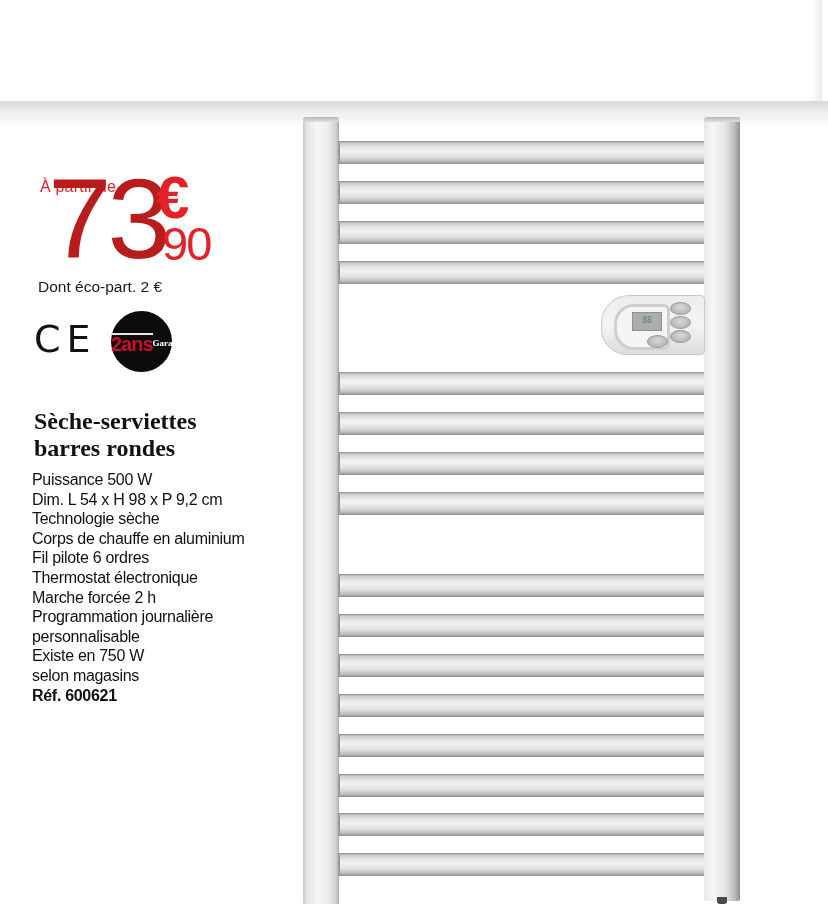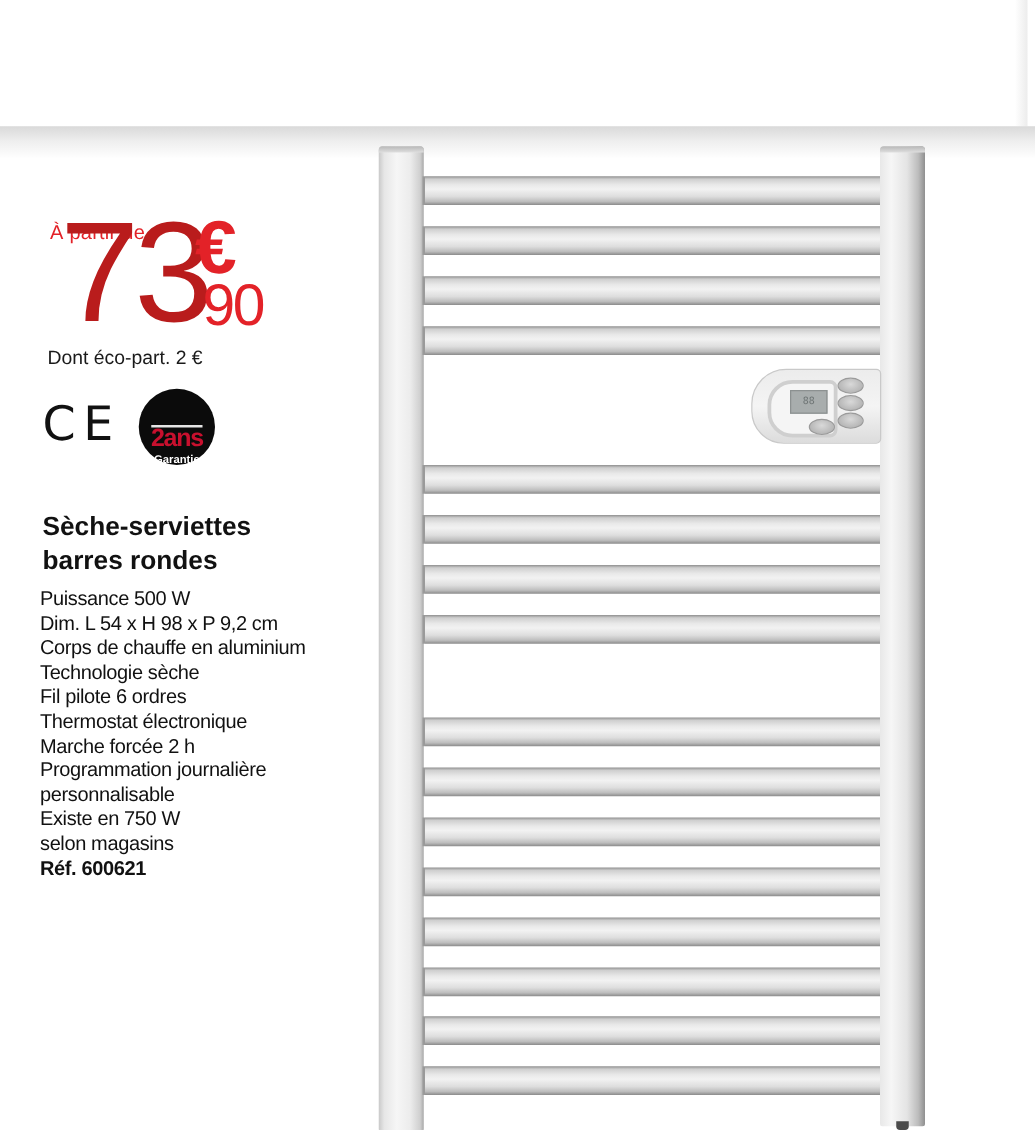--- a/index.html
+++ b/index.html
@@ -49,35 +49,35 @@
     font-size:15.5px; color:#1a1a1a;text-align:right;
   }
   .ce-mark {
     position:absolute; left:34px; top:319px;
     font-family:"DejaVu Sans", sans-serif; font-size:38px; line-height:40px;
     color:#111; letter-spacing:6px; font-weight:normal;
   }
   .warranty-badge {
     position:absolute; left:111px; top:311px; width:61px; height:61px;
     border-radius:50%; background:#0b0b0b;
-    display:flex; flex-direction:column; align-items:center; justify-content:flex-end;
+    display:flex; flex-direction:row; align-items:center; justify-content:flex-start;
   }
   .warranty-years {
     font-family:"Liberation Sans", sans-serif; font-weight:bold;
     font-size:20px; line-height:18px; color:#c8102e; letter-spacing:-1px;
     border-top:2px solid #e5e5e5; padding-top:0px; margin-top:2px;
   }
   .warranty-label {
-    font-family:Liberation Sans, sans-serif; font-weight:bold;
+    font-family:Liberation Serif, serif; font-weight:bold;
     font-size:9px; color:#ffffff; margin-top:2px;
   }
   .product-title {
     position:absolute; left:34px; top:408px; width:260px;
-    font-family:Liberation Sans, sans-serif; font-weight:bold;
-    font-size:21px; line-height:27px; color:#111;
+    font-family:Liberation Serif, serif; font-weight:bold;
+    font-size:24px; line-height:27px; color:#111;
   }
   .specs {
     position:absolute; left:32px; top:470px; width:270px;
     font-family:"Liberation Sans", sans-serif;
     font-size:16px; line-height:19.6px; color:#111; letter-spacing:-0.3px;
   }
   .spec-line { white-space:nowrap; }
   .ref {
     font-weight:bold;
   }
@@ -149,22 +149,22 @@
 </div>
 
 <div class="product-title">
   <div>Sèche-serviettes</div>
   <div>barres rondes</div>
 </div>
 
 <div class="specs">
   <div class="spec-line">Puissance 500 W</div>
   <div class="spec-line">Dim. L 54 x H 98 x P 9,2 cm</div>
+  <div class="spec-line">Technologie sèche</div>
   <div class="spec-line">Corps de chauffe en aluminium</div>
-  <div class="spec-line">Technologie sèche</div>
   <div class="spec-line">Fil pilote 6 ordres</div>
   <div class="spec-line">Thermostat électronique</div>
   <div class="spec-line">Marche forcée 2 h</div>
   <div class="spec-line">Programmation journalière</div>
   <div class="spec-line">personnalisable</div>
   <div class="spec-line">Existe en 750 W</div>
   <div class="spec-line">selon magasins</div>
   <div class="spec-line ref">Réf. 600621</div>
 </div>
 

